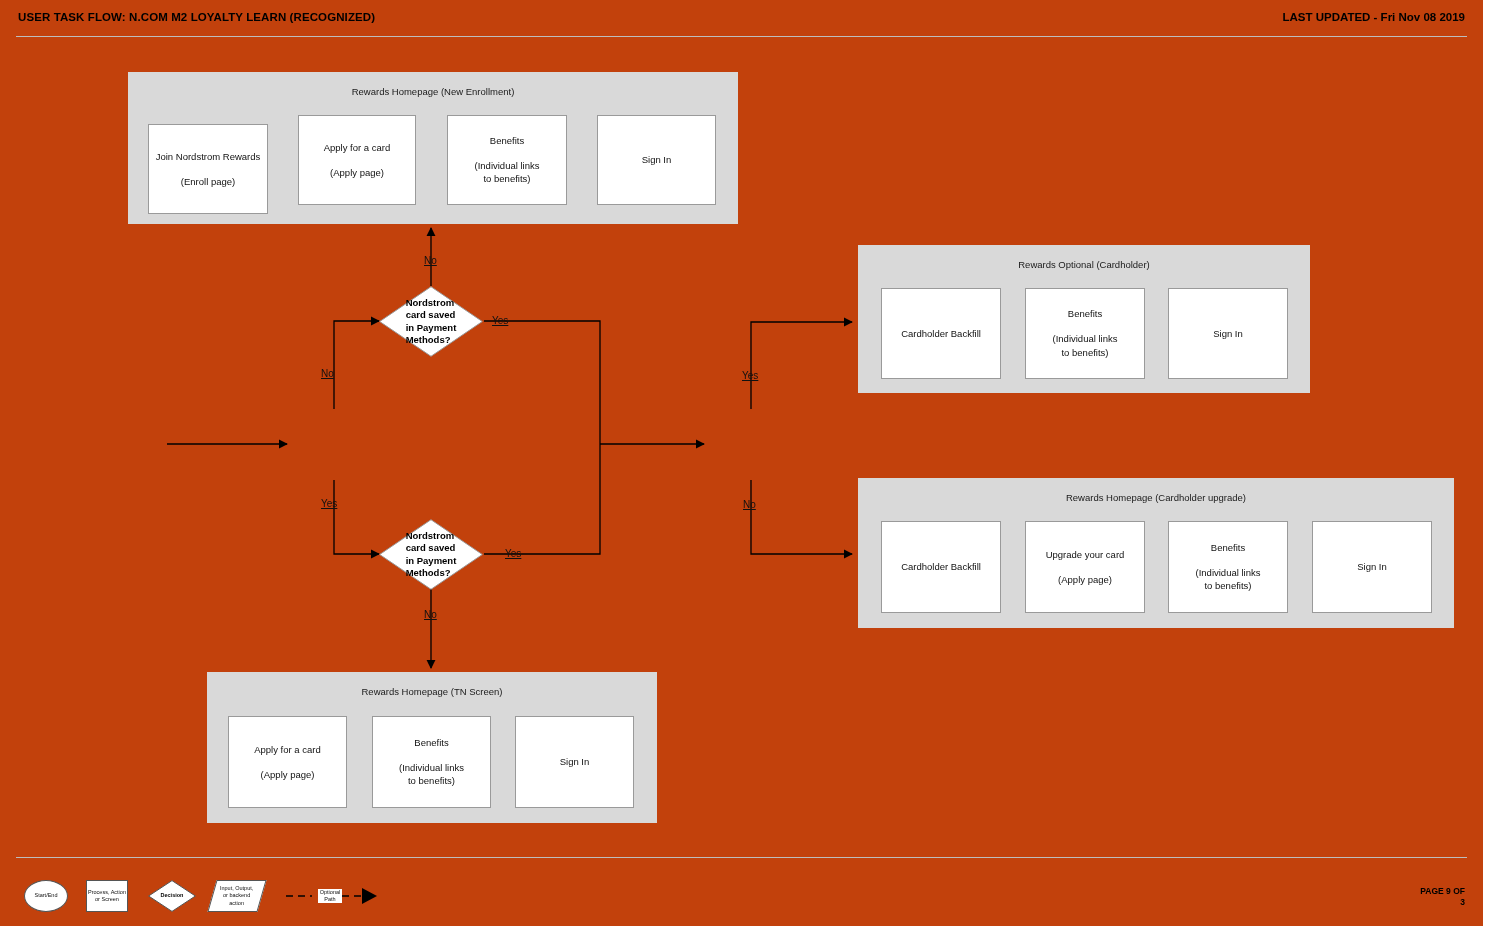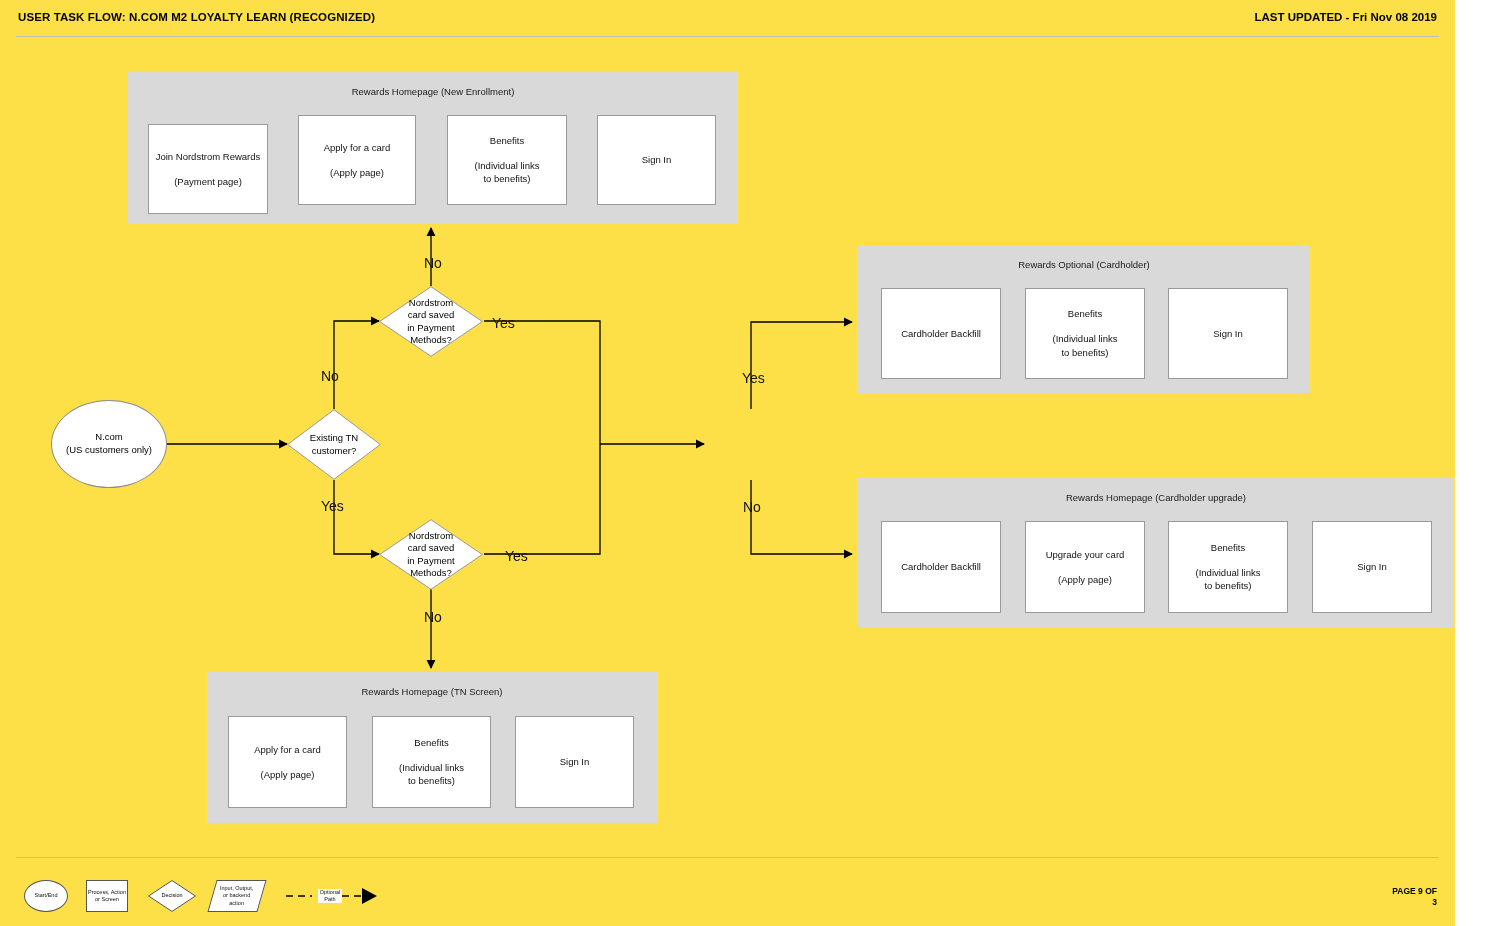--- a/index.html
+++ b/index.html
@@ -8,22 +8,23 @@
     background: #ffffff;
   }
   body {
     font-family: "Liberation Sans", sans-serif;
     color: #000000;
   }
   #page {
     position: relative;
     width: 1455px;
     height: 926px;
-    background: #fde047;
+    background: #c2410c;
     overflow: hidden;
+    padding-left: 28px;
   }
 
   
   .hdr-title {
     position: absolute;
     left: 18px;
     top: 11px;
     font-size: 11.5px;
     font-weight: bold;
     letter-spacing: 0.1px;
@@ -104,40 +105,42 @@
     left: 0; top: 0;
     width: 100%; height: 100%;
   }
   .diamond-label {
     position: absolute;
     left: 0; top: 0;
     width: 100%; height: 100%;
     display: flex;
     align-items: center;
     justify-content: center;
-    text-align: center;
+    text-align: left;
     font-size: 9.5px;
     line-height: 1.3;
     white-space: pre-line;
+    font-weight: bold;
   }
 
   
   .conn {
     position: absolute;
     left: 0;
     top: 0;
     width: 1500px;
     height: 926px;
     pointer-events: none;
   }
   .edge-label {
     position: absolute;
-    font-size: 14px;
+    font-size: 10px;
     color: #111111;
     white-space: nowrap;
+    text-decoration: underline;
   }
 
   
   .legend-item {
     position: absolute;
     display: flex;
     align-items: center;
     justify-content: center;
     text-align: center;
     font-size: 5.5px;
@@ -222,21 +225,21 @@
   <div class="edge-label" style="left:505px; top:548px;">Yes</div>
   <div class="edge-label" style="left:424px; top:609px;">No</div>
   <div class="edge-label" style="left:742px; top:370px;">Yes</div>
   <div class="edge-label" style="left:743px; top:499px;">No</div>
 
   <div class="group" style="left:128px; top:72px; width:610px; height:152px;">
     <div class="group-title">Rewards Homepage (New Enrollment)</div>
   </div>
   <div class="screenbox" style="left:148px; top:124px; width:120px; height:90px;">
     <span>Join Nordstrom Rewards</span>
-    <span class="l2 sub">(Payment page)</span>
+    <span class="l2 sub">(Enroll page)</span>
   </div>
   <div class="screenbox" style="left:298px; top:115px; width:118px; height:90px;">
     <span>Apply for a card</span>
     <span class="l2 sub">(Apply page)</span>
   </div>
   <div class="screenbox" style="left:447px; top:115px; width:120px; height:90px;">
     <span>Benefits</span>
     <span class="l2 sub">(Individual links
 to benefits)</span>
   </div>
@@ -287,32 +290,21 @@
   </div>
   <div class="screenbox" style="left:372px; top:716px; width:119px; height:92px;">
     <span>Benefits</span>
     <span class="l2 sub">(Individual links
 to benefits)</span>
   </div>
   <div class="screenbox" style="left:515px; top:716px; width:119px; height:92px;">
     <span>Sign In</span>
   </div>
 
-  <div class="terminator" style="left:51px; top:400px; width:116px; height:88px;">
-    <span>N.com
-(US customers only)</span>
-  </div>
-
-  <div class="diamond-wrap" style="left:287px; top:409px; width:94px; height:71px;">
-    <svg class="diamond-shape" viewBox="0 0 94 71" preserveAspectRatio="none">
-      <polygon points="47,0.7 93.3,35.5 47,70.3 0.7,35.5" fill="#ffffff" stroke="#9a9a9a" stroke-width="1"></polygon>
-    </svg>
-    <div class="diamond-label">Existing TN
-customer?</div>
-  </div>
+
 
   <div class="diamond-wrap" style="left:379px; top:286px; width:104px; height:71px;">
     <svg class="diamond-shape" viewBox="0 0 104 71" preserveAspectRatio="none">
       <polygon points="52,0.7 103.3,35.5 52,70.3 0.7,35.5" fill="#ffffff" stroke="#9a9a9a" stroke-width="1"></polygon>
     </svg>
     <div class="diamond-label">Nordstrom
 card saved
 in Payment
 Methods?</div>
   </div>

